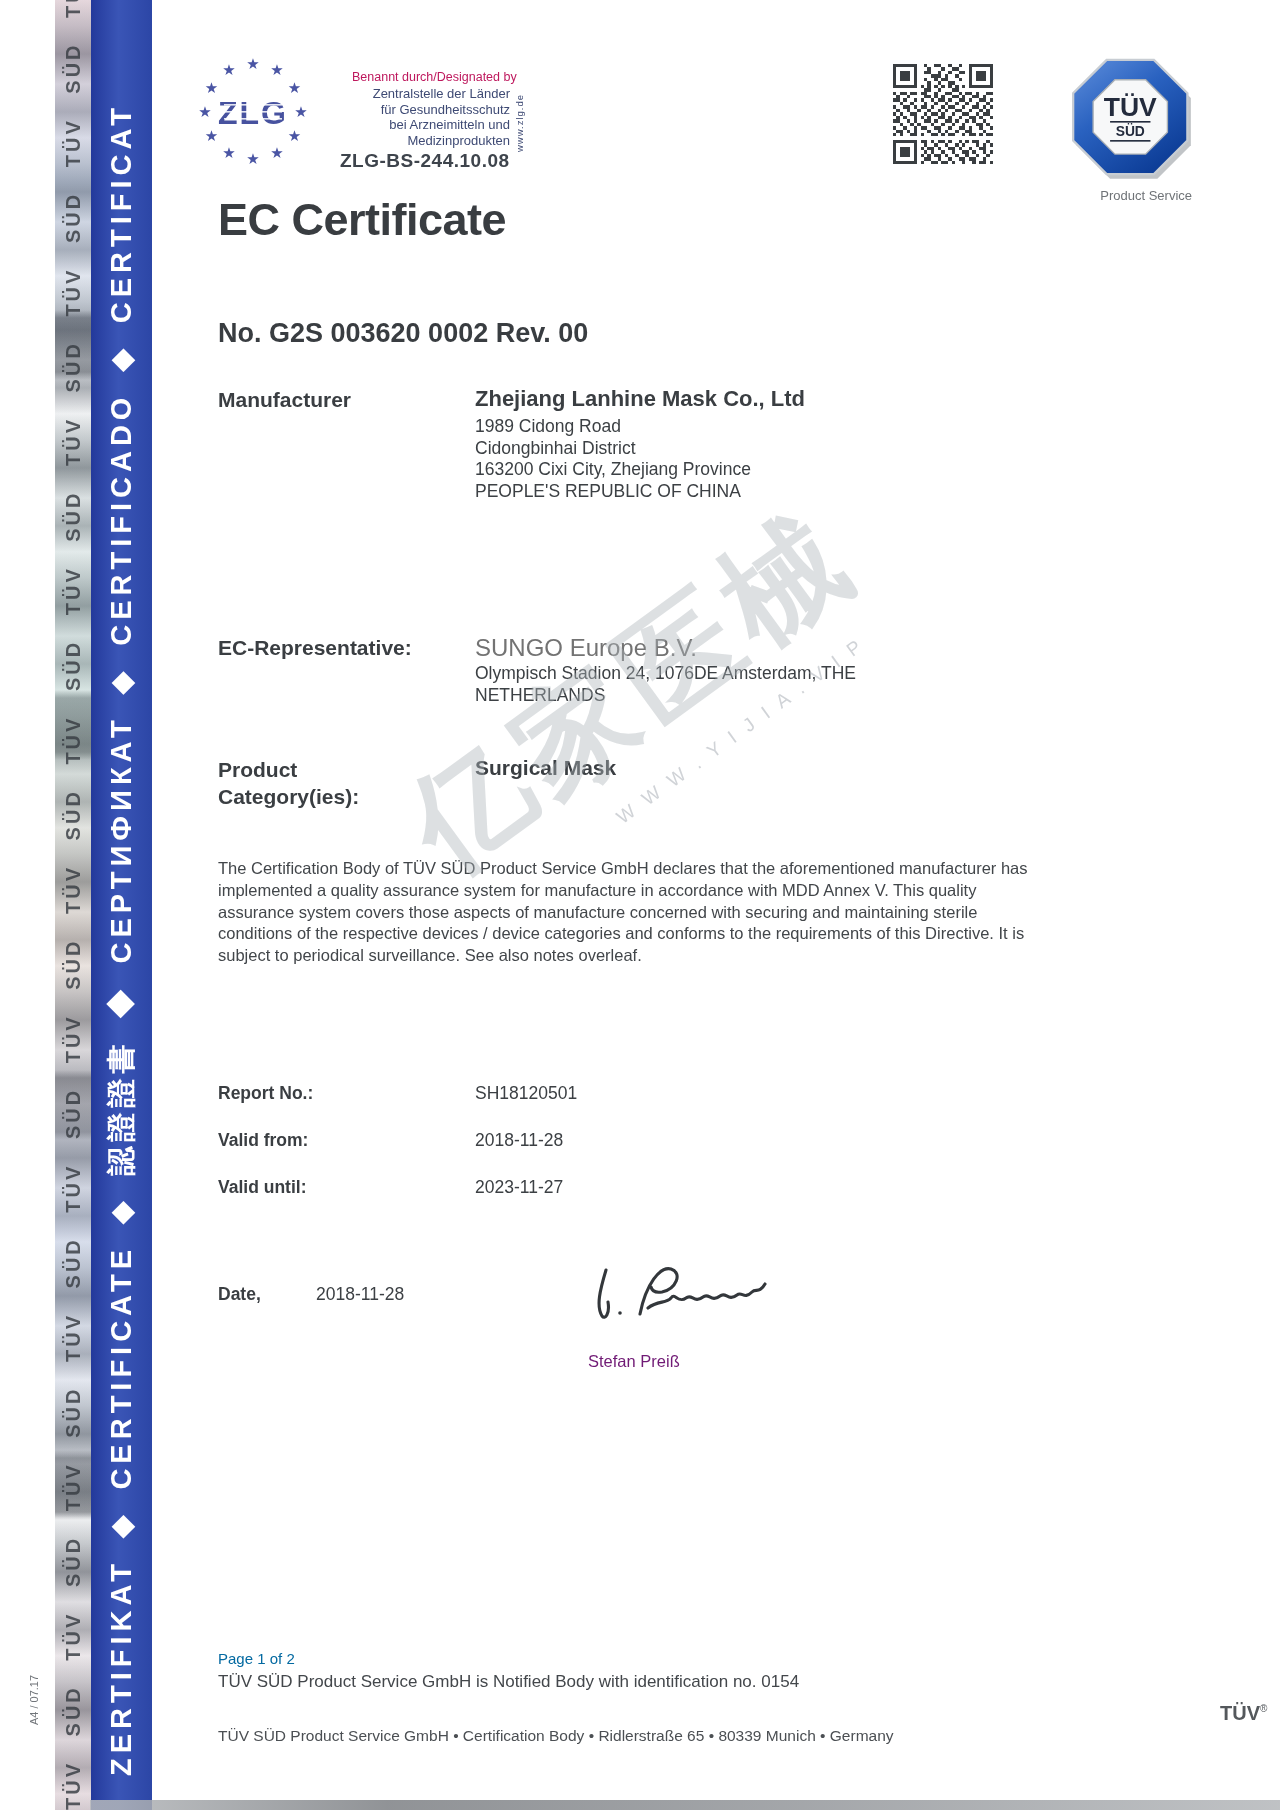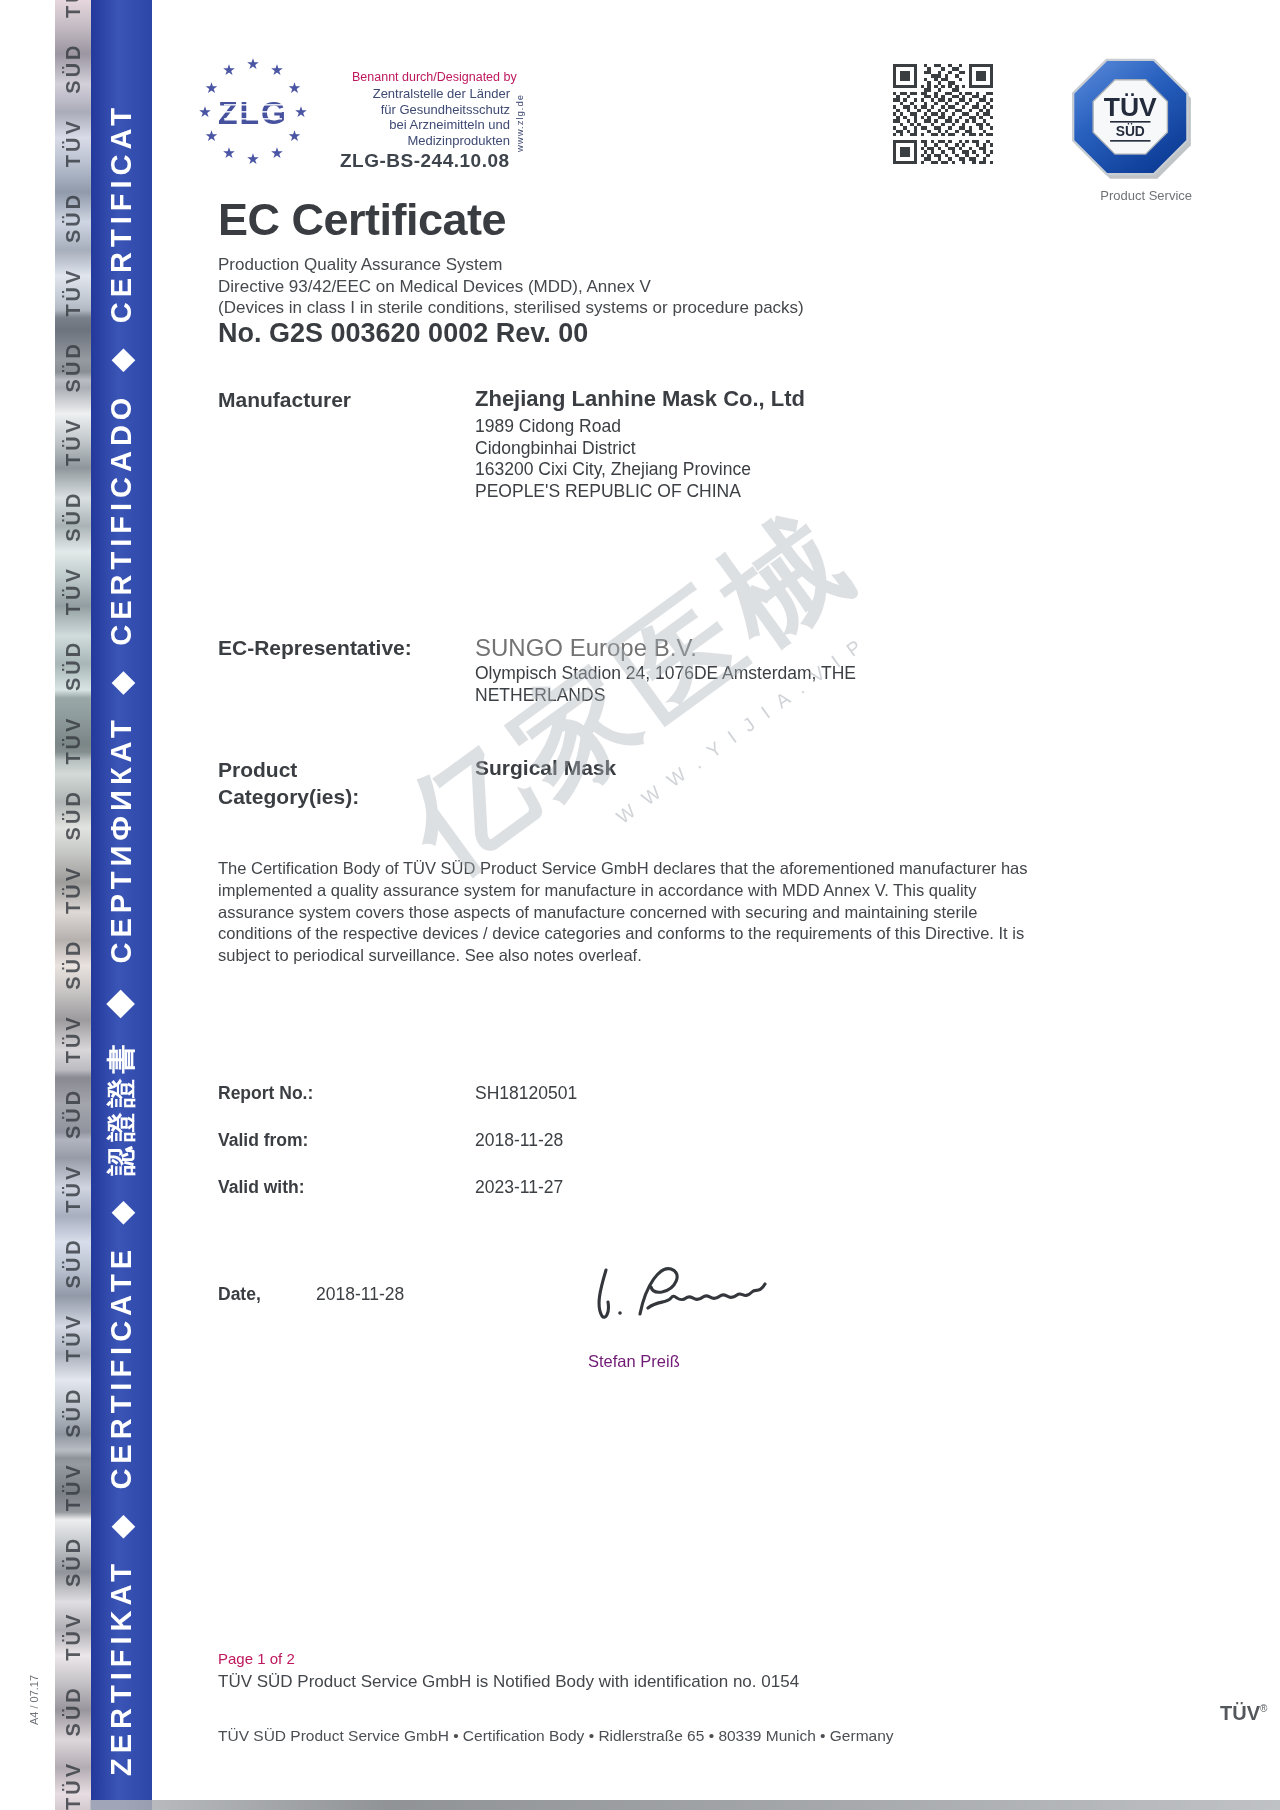--- a/index.html
+++ b/index.html
@@ -68,21 +68,21 @@
 
   .declaration{left:218px;top:858px;width:820px;font-size:16.5px;line-height:21.8px;color:#42464a;}
 
   .d-lbl{left:218px;font-size:17.5px;font-weight:700;color:#3a3e42;}
   .d-val{left:475px;font-size:17.5px;}
 
   .date-lbl{left:218px;top:1284px;font-size:17.5px;font-weight:700;color:#3a3e42;}
   .date-val{left:316px;top:1284px;font-size:17.5px;}
   .signer{left:588px;top:1352px;font-size:16.5px;color:#701a75;}
 
-  .page-label{left:218px;top:1650px;font-size:15px;color:#be185d;}
+  .page-label{left:218px;top:1650px;font-size:15px;color:#0369a1;}
   .notified{left:218px;top:1672px;font-size:17px;color:#43474b;}
   .footer-addr{left:218px;top:1727px;font-size:15.5px;color:#4b4f53;}
   .brand{left:1220px;top:1702px;font-size:20px;font-weight:700;color:#54585c;}
   .brand sup{font-size:10px;font-weight:400;}
 
   
   .watermark{
     left:320px;top:610px;width:640px;text-align:center;
     transform:rotate(-36deg);pointer-events:none;z-index:6;
   }
@@ -175,25 +175,20 @@
     <polygon points="30,1 71,1 100,30 100,71 71,100 30,100 1,71 1,30" fill="url(#og)" stroke="#c8cdd3" stroke-width="2"></polygon>
     <polygon points="37.2,18.3 63.8,18.3 82.7,37.2 82.7,63.8 63.8,82.7 37.2,82.7 18.3,63.8 18.3,37.2" fill="#f7f8f9" stroke="#aab0b6" stroke-width="1.2"></polygon>
     <text x="50.5" y="50" text-anchor="middle" font-size="23" font-weight="700" fill="#232b3d">TÜV</text>
     <rect x="33" y="54" width="35" height="1.4" fill="#232b3d"></rect>
     <text x="50.5" y="67" text-anchor="middle" font-size="12" font-weight="700" fill="#232b3d">SÜD</text>
     <rect x="33" y="70.5" width="35" height="1.4" fill="#232b3d"></rect>
   </svg>
   <div class="abs tuv-caption">Product Service</div>
 
   <h1 class="abs title" style="margin:0">EC Certificate</h1>
-  <div class="abs subtitles">
-    <div>Production Quality Assurance System</div>
-    <div>Directive 93/42/EEC on Medical Devices (MDD), Annex V</div>
-    <div>(Devices in class I in sterile conditions, sterilised systems or procedure packs)</div>
-  </div>
   <div class="abs cert-no">No. G2S 003620 0002 Rev. 00</div>
 
   <div class="abs lbl" style="top:388px">Manufacturer</div>
   <div class="abs man-name">Zhejiang Lanhine Mask Co., Ltd</div>
   <div class="abs man-addr">
     <div>1989 Cidong Road</div>
     <div>Cidongbinhai District</div>
     <div>163200 Cixi City, Zhejiang Province</div>
     <div>PEOPLE'S REPUBLIC OF CHINA</div>
   </div>
@@ -210,21 +205,21 @@
     <div>Category(ies):</div>
   </div>
   <div class="abs prod-value">Surgical Mask</div>
 
   <div class="abs declaration">The Certification Body of TÜV SÜD Product Service GmbH declares that the aforementioned manufacturer has implemented a quality assurance system for manufacture in accordance with MDD Annex V. This quality assurance system covers those aspects of manufacture concerned with securing and maintaining sterile conditions of the respective devices / device categories and conforms to the requirements of this Directive. It is subject to periodical surveillance. See also notes overleaf.</div>
 
   <div class="abs d-lbl" style="top:1083px">Report No.:</div>
   <div class="abs d-val" style="top:1083px">SH18120501</div>
   <div class="abs d-lbl" style="top:1130px">Valid from:</div>
   <div class="abs d-val" style="top:1130px">2018-11-28</div>
-  <div class="abs d-lbl" style="top:1177px">Valid with:</div>
+  <div class="abs d-lbl" style="top:1177px">Valid until:</div>
   <div class="abs d-val" style="top:1177px">2023-11-27</div>
 
   <div class="abs date-lbl">Date,</div>
   <div class="abs date-val">2018-11-28</div>
   <svg class="abs" style="left:576px;top:1256px" width="200" height="92" viewBox="0 0 200 92">
     <g fill="none" stroke="#33373b" stroke-width="3.1" stroke-linecap="round">
       <path d="M30 14 C24 34, 20 50, 26 60 C29 64, 34 58, 32 46"></path>
       <circle cx="44" cy="57" r="1.8" fill="#33373b" stroke="none"></circle>
       <path d="M64 58 C70 28, 84 10, 95 13 C107 17, 100 33, 86 36 C80 37, 76 35, 75 31"></path>
       <path d="M72 52 C82 44, 90 48, 95 42 C99 36, 102 48, 110 42 C116 37, 118 48, 127 41 C133 36, 135 47, 144 40 C150 35, 152 46, 161 39 C166 35, 168 44, 176 36 C180 32, 183 38, 189 28"></path>

